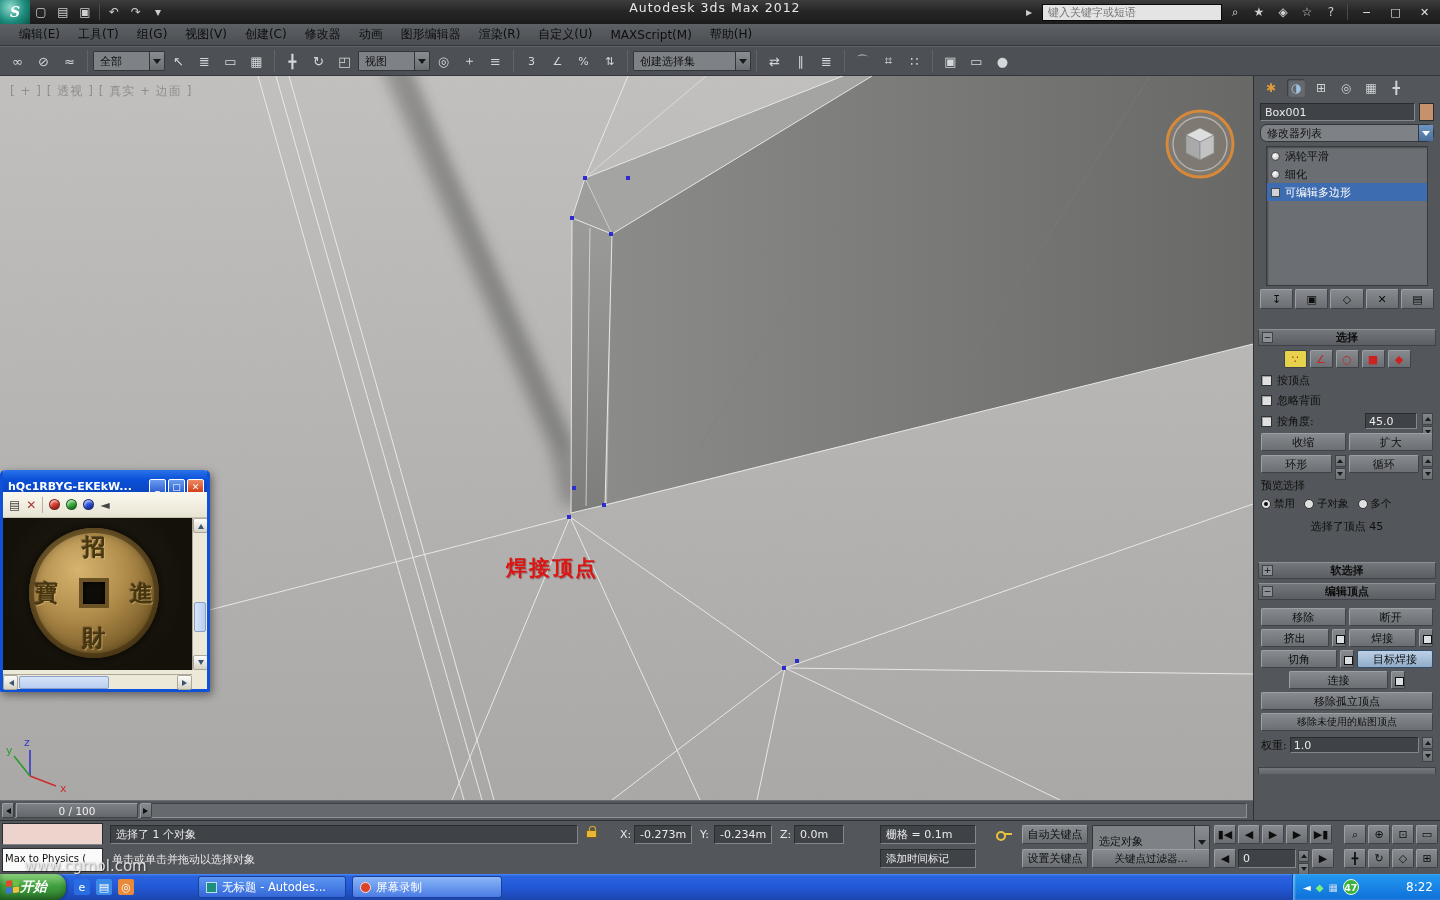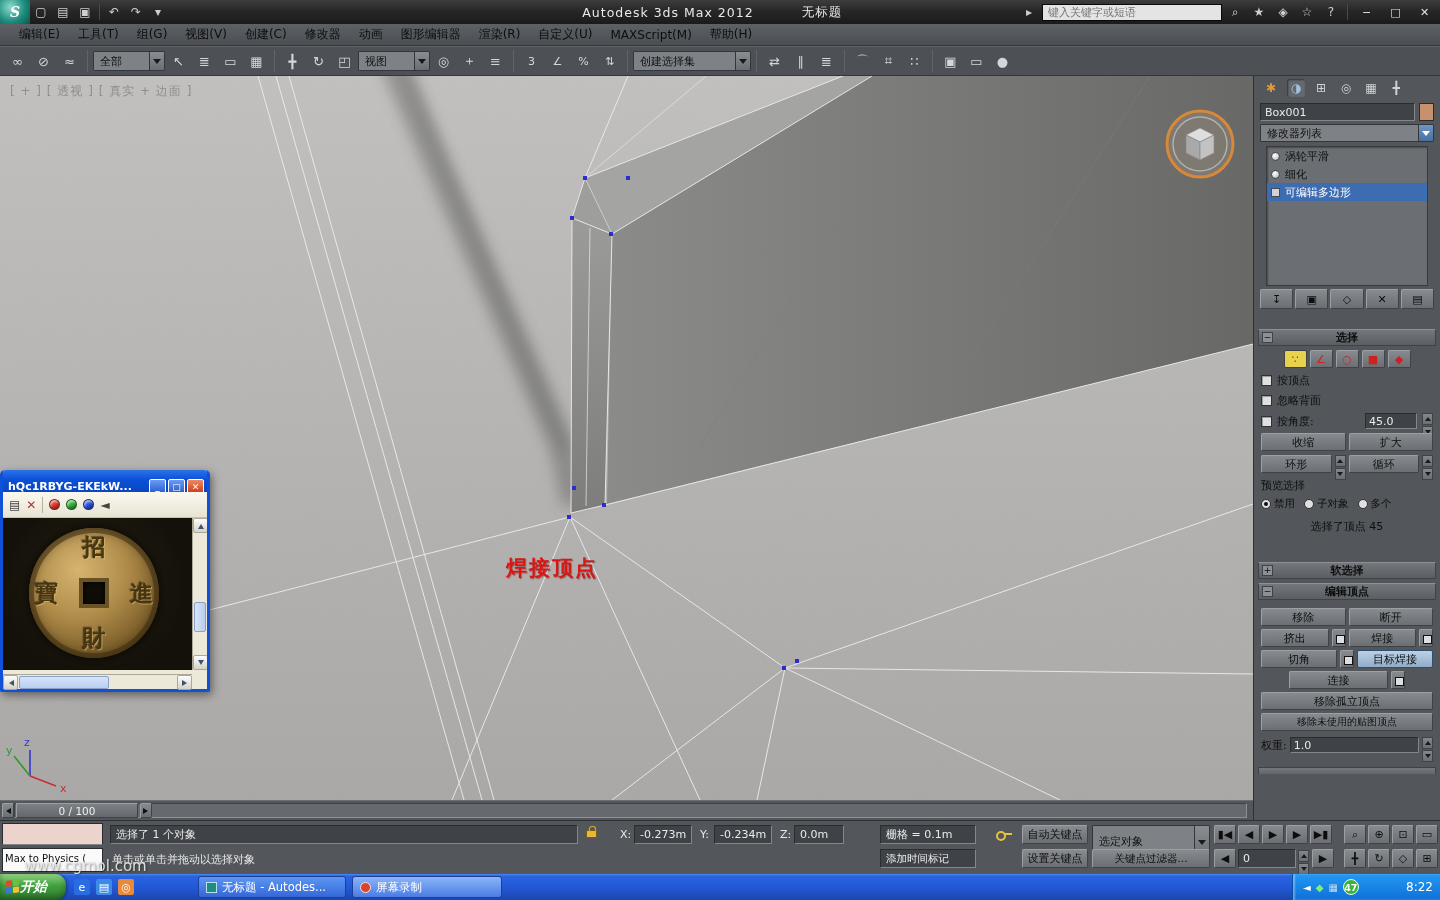--- a/index.html
+++ b/index.html
@@ -9,21 +9,21 @@
   
   #titlebar { position:absolute; left:0; top:0; width:1440px; height:24px;
     background:linear-gradient(180deg,#3d3d3d,#272727 45%,#1b1b1b); color:#d8d8d8;
     display:flex; align-items:center; }
   .logo { width:30px; height:24px; background:radial-gradient(circle at 35% 30%,#8fdacd,#1e8e7e 55%,#0a564b);
     display:grid; place-items:center; color:#fff; font-weight:bold; font-size:14px;
     font-family:"DejaVu Serif","Liberation Serif",serif; font-style:italic; }
   .qico { width:22px; height:20px; display:grid; place-items:center; color:#cfcfcf; font-size:12px; cursor:default; }
   .tsep { width:1px; height:16px; background:#000; border-right:1px solid #4a4a4a; margin:0 3px; }
   .apptitle { position:absolute; left:50%; transform:translateX(-53%); top:0; height:24px;
-    display:flex; align-items:center; gap:48px; font-size:12.5px; color:#e8e8e8; letter-spacing:1px; white-space:nowrap; }
+    display:flex; align-items:center; gap:48px; font-size:12.5px; color:#e8e8e8; letter-spacing:1px; white-space:nowrap;flex-direction:column; }
   .trite { position:absolute; right:0; top:0; height:24px; display:flex; align-items:center; gap:2px; padding-right:2px; }
   #searchbox { width:180px; height:17px; background:#e4e4e4; border:1px solid #0a0a0a; color:#444;
     font-size:11px; padding:0 5px; font-family:inherit; }
   .wctl { width:27px; height:20px; display:grid; place-items:center; color:#e6e6e6; font-size:11px; }
 
   
   #menubar { position:absolute; left:0; top:24px; width:1440px; height:22px;
     background:linear-gradient(180deg,#5d6166,#4b4f54); border-bottom:1px solid #35383b;
     display:flex; align-items:center; padding-left:10px; }
   .mitem { padding:0 9px; height:100%; display:flex; align-items:center; color:#0d0d0d; font-size:12px; white-space:nowrap; }
@@ -56,21 +56,21 @@
   .ptabs { height:24px; display:flex; align-items:center; gap:7px; padding:2px 8px; }
   .ptab { width:18px; height:18px; display:grid; place-items:center; font-size:12px; color:#d2d5d8; border-radius:2px; }
   .ptab.active { background:#65696e; box-shadow:inset 1px 1px 2px rgba(0,0,0,.5); }
   .prow { display:flex; align-items:center; gap:4px; margin:3px 6px; }
   .sunken { background:#3f4347; border:1px solid #2a2d30; border-bottom-color:#83878c; border-right-color:#83878c; color:#eaeaea; }
   .nameinput { flex:1; height:18px; font-size:11px; padding:0 4px; font-family:inherit; }
   .swatch { width:18px; height:18px; background:#c6916c; border:1px solid #2a2d30; }
   .btn3d { background:linear-gradient(180deg,#878b90,#6b6f74); border:1px solid #3f4246;
     border-top-color:#9ba0a5; border-left-color:#9ba0a5; color:#0d0d0d; border-radius:2px;
     display:flex; align-items:center; justify-content:center; }
-  .modcombo { flex:1; height:18px; }
+  .modcombo { flex:1; height:18px;border-radius:7px; }
   .modcombo .carr { background:linear-gradient(#6f96c2,#49709c); }
   #stackbox { margin:4px 12px 2px; height:140px; background:#6b6f73; border:1px solid #393c3f;
     box-shadow:inset 1px 1px 2px rgba(0,0,0,.35); overflow:hidden; }
   .stkrow { height:18px; display:flex; align-items:center; gap:5px; padding-left:4px; color:#0d0d0d; }
   .stkrow.active { background:#3e6cb0; color:#fff; }
   .bulb { width:9px; height:9px; border-radius:50%; border:1px solid #4a4a4a;
     background:radial-gradient(circle at 35% 30%,#fff,#d6d6d6 55%,#8e8e8e); }
   .cube-ic { width:9px; height:9px; background:#cfd3d7; border:1px solid #4a4a4a; }
   .stktools { display:flex; gap:2px; margin:3px 6px; }
   .stktools .btn3d { flex:1; height:20px; font-size:11px; }

